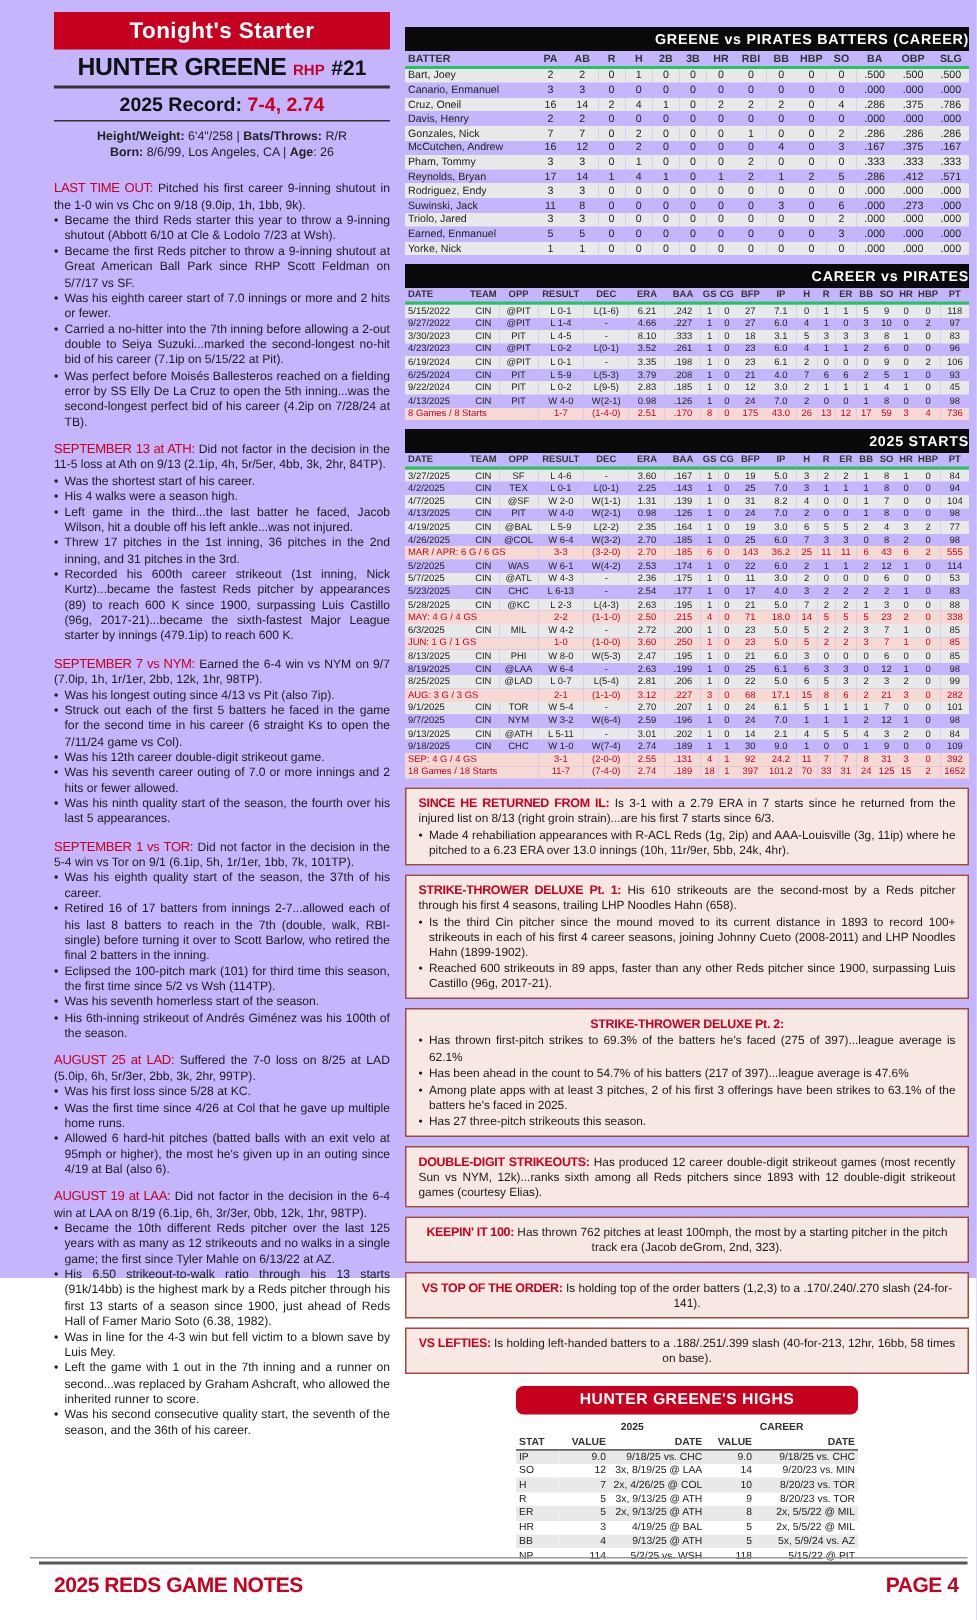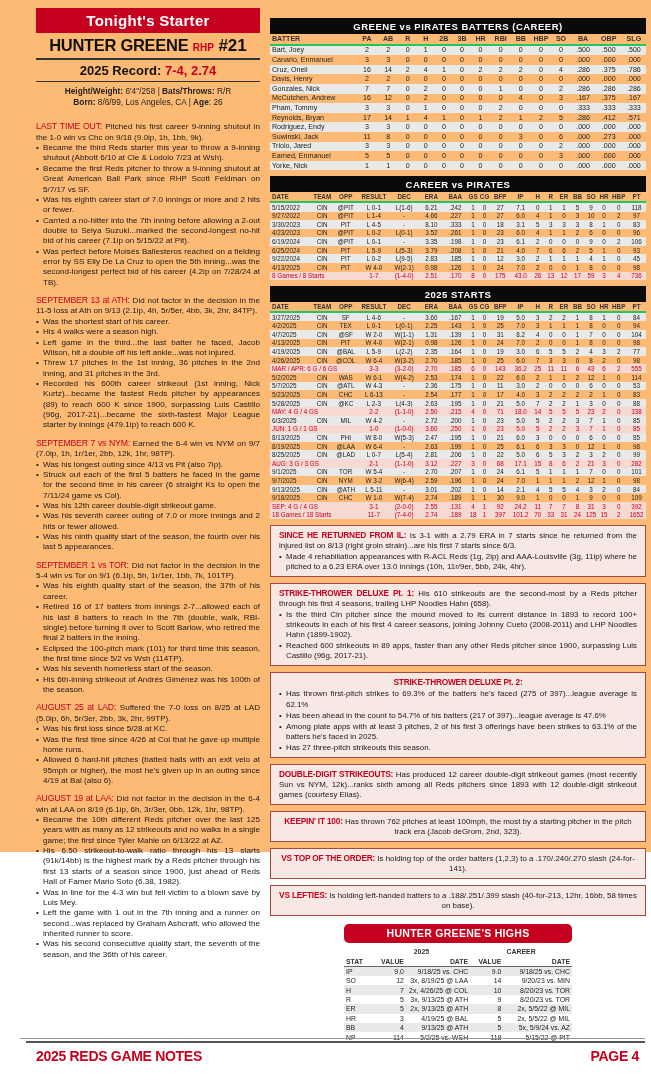--- a/index.html
+++ b/index.html
@@ -1,39 +1,39 @@
 <!DOCTYPE html>
 <html><head>
 <meta charset="utf-8">
 <style>
   html,body{margin:0;padding:0;}
   body{width:651px;height:1080px;background:#fff;font-family:"Liberation Sans",sans-serif;color:#1a1a1a;overflow:hidden;}
-  .page{position:relative;width:651px;height:852px;background:#fdba74;}
+  .page{position:relative;width:651px;height:852px;background:#c4b5fd;}
   .left-col{position:absolute;left:36px;top:8px;width:224px;}
   .right-col{position:absolute;left:270px;top:18px;width:376px;}
 
   
   .banner{background:#c6011f;color:#fff;text-align:center;font-weight:700;font-size:15px;letter-spacing:.3px;padding:4px 0;}
   .nameline{text-align:center;padding:3px 0 2px;border-bottom:2px solid #333;}
   .pname{font-size:16.5px;font-weight:700;letter-spacing:-.3px;color:#111;}
   .hand{font-size:10px;font-weight:700;color:#c6011f;}
-  .pnum{font-size:17px;font-weight:700;color:#111;}
+  .pnum{font-size:14px;font-weight:700;color:#111;}
   .recline{text-align:center;padding:3px 0 3px;border-bottom:1.5px solid #333;font-size:13px;font-weight:700;color:#111;}
   .recline .red{color:#c6011f;}
   .bio{padding:4px 0 6px;font-size:8.3px;text-align:center;line-height:1.35;color:#222;}
   .blbl{font-weight:700;}
 
   
   .sec{margin-top:7px;text-align:justify;font-size:8.1px;line-height:1.28;color:#1a1a1a;}
   .sec-title{color:#c6011f;font-weight:400;font-size:8.7px;letter-spacing:-.2px;}
   .bullet{position:relative;padding-left:7px;text-align:justify;}
   .bullet::before{content:"\2022";position:absolute;left:0;top:0;}
 
   
-  .tbl-banner{background:#0a0a0a;color:#fff;text-align:center;font-weight:700;font-size:9.5px;letter-spacing:.5px;padding:2.5px 0;}
+  .tbl-banner{background:#0a0a0a;color:#fff;text-align:right;font-weight:700;font-size:9.5px;letter-spacing:.5px;padding:2.5px 0;}
   .tbl-wrap{margin-bottom:6px;}
 
   
   .stat-table{width:100%;border-collapse:collapse;table-layout:fixed;color:#222;}
   .stat-table th,.stat-table td{padding:.8px 1px;white-space:nowrap;overflow:hidden;text-align:center;font-weight:400;}
   .stat-table th{font-weight:700;color:#333;border-bottom:2px solid #22c55e;}
   .stat-table th.c0,.stat-table td.c0{text-align:left;padding-left:2px;}
   .stat-table tbody tr:nth-child(odd){background:#e9e9e9;}
   .stat-table tbody tr.month,.stat-table tbody tr.total{background:#f6d9d2;color:#c6011f;font-weight:700;}
   #battersTable .stat-table{font-size:7.1px;}

